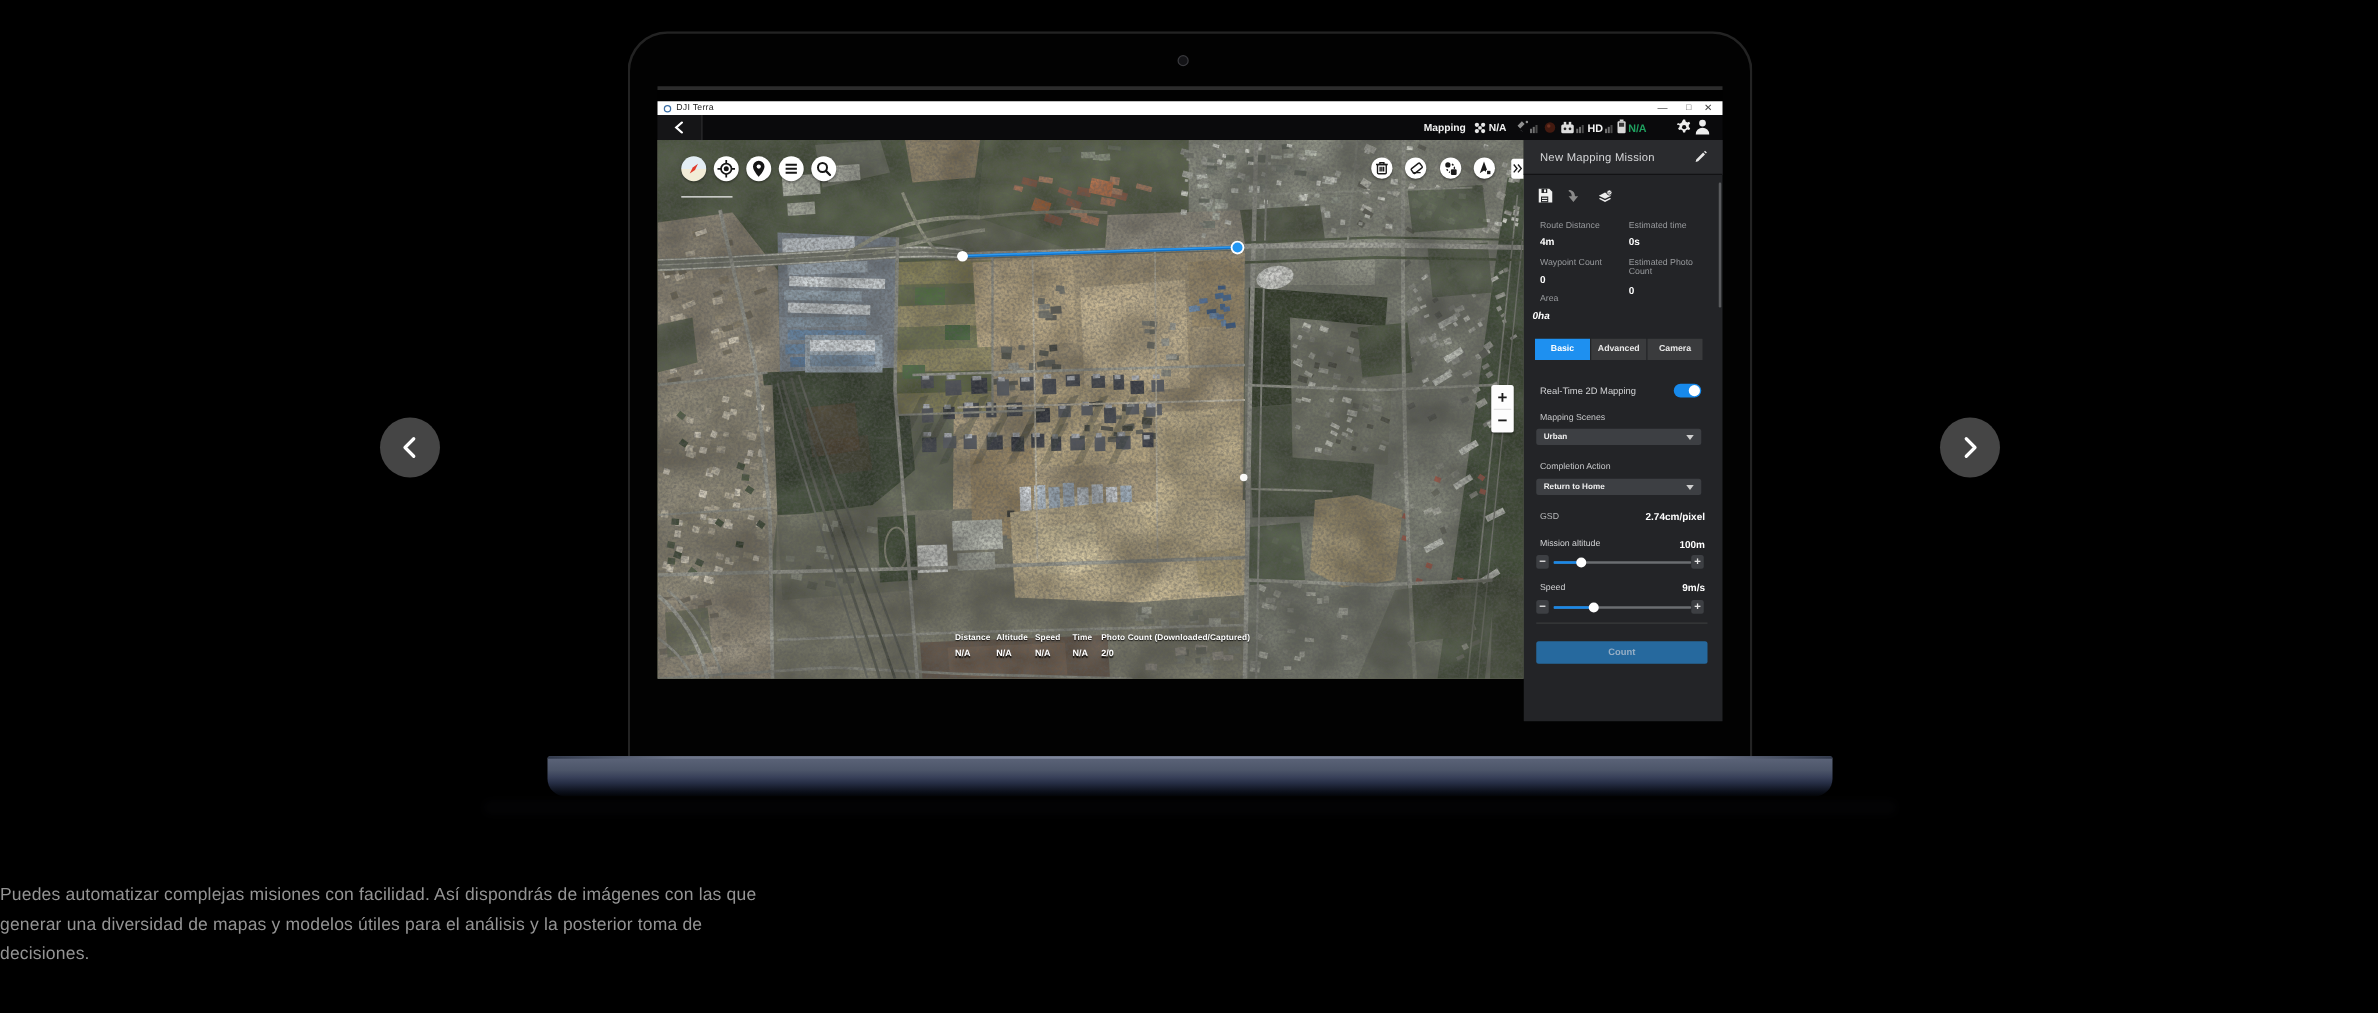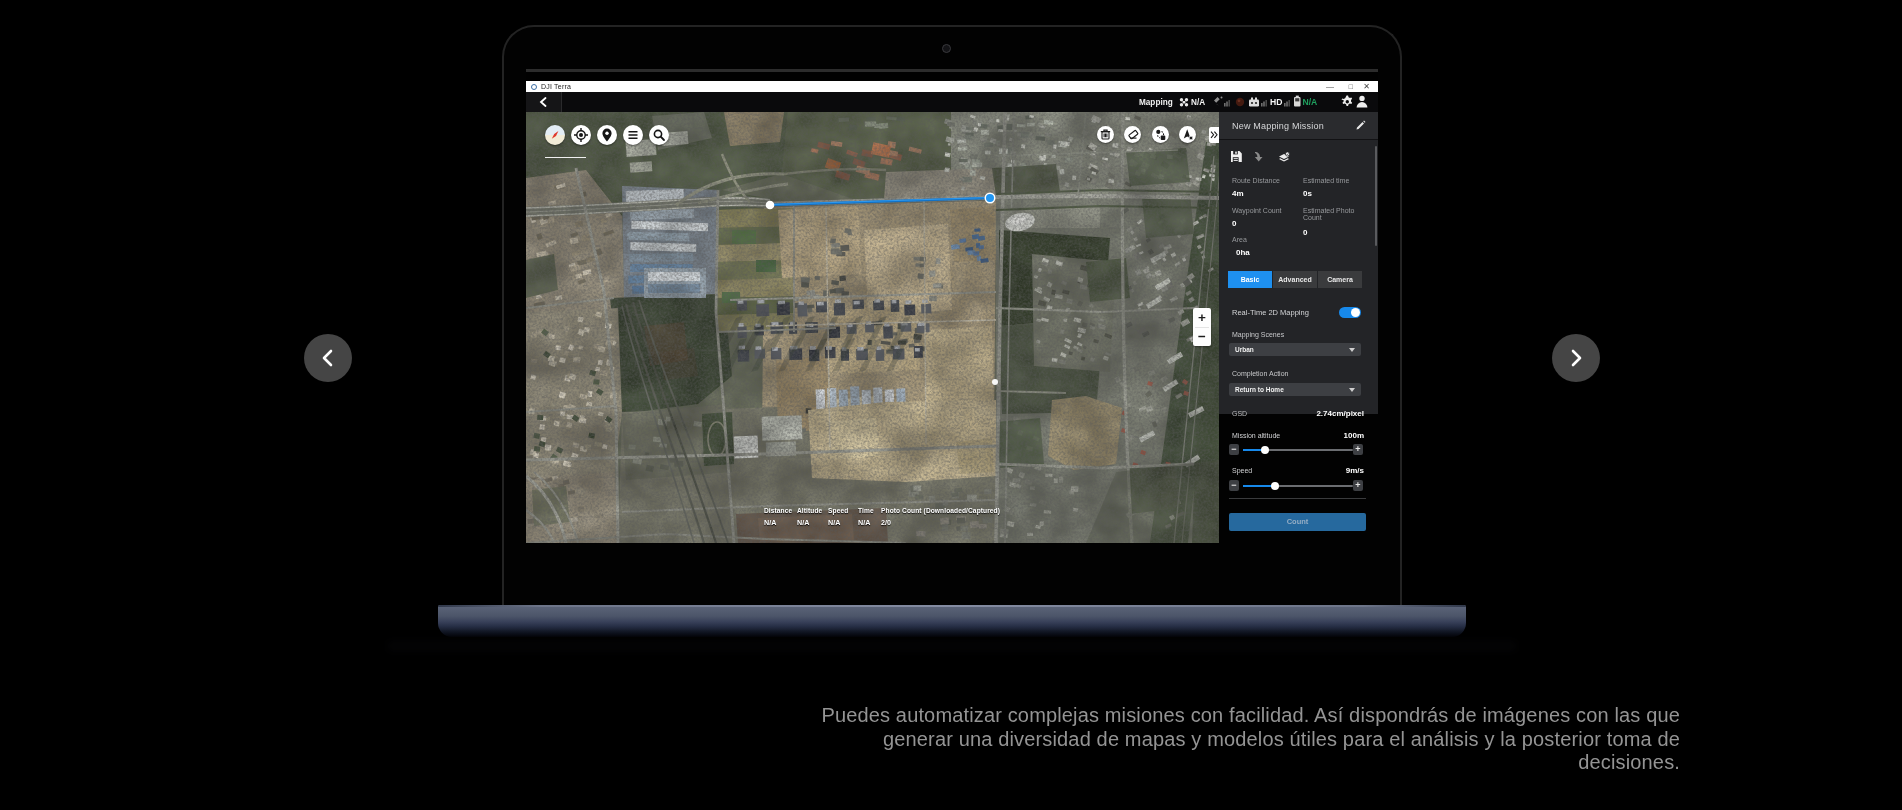--- a/index.html
+++ b/index.html
@@ -41,21 +41,21 @@
   .zoomctl { position:absolute; left:667px; top:196px; width:18px; height:38px; background:#fdfdfd; border-radius:2px;
              box-shadow:0 1px 2px rgba(0,0,0,.4); }
   .zoomctl .zi { position:absolute; left:0; width:18px; text-align:center; color:#1c1c1c; font-size:13.5px; font-weight:bold; line-height:19px;}
   .zoomctl .sep { position:absolute; left:2px; top:18.7px; width:14px; height:0.8px; background:#e3e3e3; }
   .telem { position:absolute; left:238px; top:395px; color:#fff; text-shadow:0 1px 1px rgba(0,0,0,.9); white-space:nowrap; }
   .telem .lab { font-size:6.6px; font-weight:bold; letter-spacing:.1px; }
   .telem .val { font-size:7.2px; font-weight:bold; margin-top:3.5px; }
   .telem span { display:inline-block; }
 
   
-  .panel { left:1219px; top:112px; width:159px; height:302px; background:#232427; }
+  .panel { left:1219px; top:112px; width:159px; height:465px; background:#232427; }
   .panel .hdr { position:absolute; left:0; top:0; width:100%; height:28px; background:#2a2b2e; border-bottom:1px solid #121214; }
   .hdr .ht { position:absolute; left:13px; top:9px; font-size:9px; color:#d6d7d9; letter-spacing:.2px; }
   .p-lab { position:absolute; font-size:7px; color:#97999c; }
   .p-val { position:absolute; font-size:8px; font-weight:bold; color:#fff; }
   .tabs { position:absolute; left:9px; top:159px; width:134px; height:17px; display:flex; background:#232427; }
   .tab { flex:1; font-size:7px; font-weight:bold; color:#e8e8e8; background:#3a3b3d; text-align:center; line-height:17px; margin-right:1px;}
   .tab:last-child { margin-right:0; }
   .tab.on { background:#1e90f0; color:#fff; }
   .toggle { position:absolute; left:120px; top:195px; width:22px; height:11px; background:#1789eb; border-radius:6px; }
   .toggle::after { content:""; position:absolute; right:1px; top:1px; width:9px; height:9px; background:#fff; border-radius:50%; }
@@ -68,22 +68,22 @@
   .fill { position:absolute; left:14px; height:2px; background:#1789eb; top:4.5px; }
   .knob { position:absolute; top:1.5px; width:8px; height:8px; border-radius:50%; background:#fff; }
   .srow { position:absolute; left:10px; width:134px; height:11px; }
   .startbtn { position:absolute; left:10px; top:401px; width:137px; height:18px; background:#26699e; border-radius:2px;
               color:#96aec5; font-size:7.5px; font-weight:bold; text-align:center; line-height:18px; }
   .scroll { position:absolute; right:1px; top:34px; width:2px; height:100px; background:#5a5b5e; border-radius:1px;}
 
   
   .arrow { width:48px; height:48px; border-radius:50%; background:#454545; }
   .arrow svg { position:absolute; left:0; top:0; }
-  .caption { left:0; top:704px; width:1680px; text-align:right; color:#949494;
-             font-size:20px; line-height:23.6px; letter-spacing:.15px;}
+  .caption { left:0; top:704px; width:1680px; text-align:left; color:#949494;
+             font-size:14px; line-height:23.6px; letter-spacing:.15px;}
 </style>
 </head>
 <body>
   <div class="abs lid"></div>
   <div class="abs base"></div>
   <div class="abs base-shadow"></div>
   <div class="abs camera"></div>
 
   <div class="abs win-border-top"></div>
   <div class="abs win-black"></div>
@@ -1295,21 +1295,21 @@
     </svg>
     <div class="p-lab" style="left:13px;top:65px;">Route Distance</div>
     <div class="p-lab" style="left:84px;top:65px;">Estimated time</div>
     <div class="p-val" style="left:13px;top:77px;">4m</div>
     <div class="p-val" style="left:84px;top:77px;">0s</div>
     <div class="p-lab" style="left:13px;top:95px;">Waypoint Count</div>
     <div class="p-lab" style="left:84px;top:95px;">Estimated Photo<br>Count</div>
     <div class="p-val" style="left:13px;top:107px;">0</div>
     <div class="p-val" style="left:84px;top:116px;">0</div>
     <div class="p-lab" style="left:13px;top:124px;">Area</div>
-    <div class="p-val" style="left:17px;top:136px;">0ha</div>
+    <div class="p-val" style="left:7px;top:136px;font-style:italic;">0ha</div>
     <div class="tabs">
       <div class="tab on">Basic</div>
       <div class="tab">Advanced</div>
       <div class="tab">Camera</div>
     </div>
     <div class="p-lab" style="left:13px;top:196px;color:#d2d3d5;font-size:7.5px;">Real-Time 2D Mapping</div>
     <div class="toggle"></div>
     <div class="p-lab" style="left:13px;top:219px;color:#c7c8ca;">Mapping Scenes</div>
     <div class="dd" style="top:231px;">Urban</div>
     <div class="p-lab" style="left:13px;top:258px;color:#c7c8ca;">Completion Action</div>

